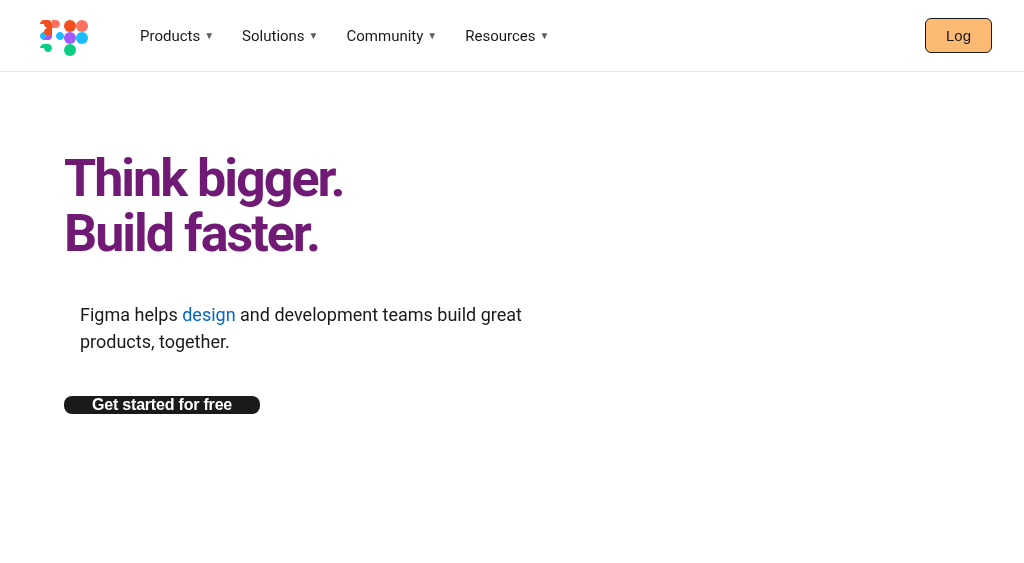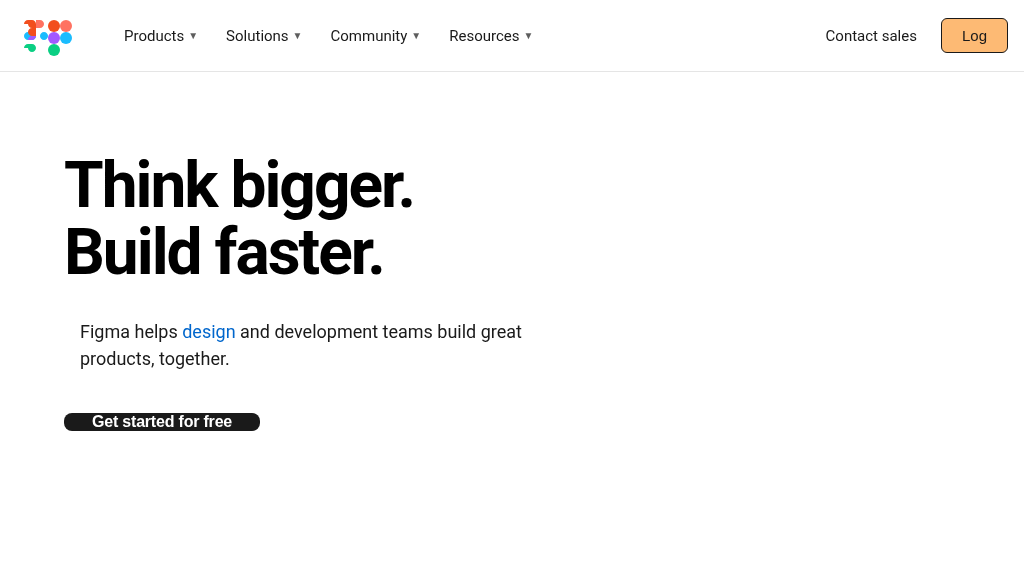--- a/index.html
+++ b/index.html
@@ -14,21 +14,21 @@
       color: #1a1a1a;
       width: 1024px;
       height: 563px;
       overflow: hidden;
     }
 
     
     .navbar {
       display: flex;
       align-items: center;
-      padding: 0 16px;
+      padding: 0 32px;
       height: 72px;
       border-bottom: 1px solid #e5e5e5;
       position: relative;
     }
 
     .nav-logo {
       display: flex;
       align-items: center;
       margin-right: 32px;
       flex-shrink: 0;
@@ -92,26 +92,26 @@
       font-weight: 500;
     }
 
     
     .hero {
       padding: 80px 32px 0 64px;
       max-width: 640px;
     }
 
     .hero-headline {
-      font-size: 64px;
+      font-size: 52px;
       font-weight: 700;
       line-height: 1.05;
       letter-spacing: -2px;
-      color: #000000;
-      margin-bottom: 32px;
+      color: #701a75;
+      margin-bottom: 40px;
     }
 
     .hero-subheadline {
       font-size: 18px;
       font-weight: 400;
       line-height: 1.5;
       color: #1a1a1a;
       margin-bottom: 40px;
       max-width: 480px;
       margin-left: 16px;
@@ -180,21 +180,20 @@
       <span>Community</span>
       <span class="chevron">▼</span>
     </a>
     <a class="nav-item">
       <span>Resources</span>
       <span class="chevron">▼</span>
     </a>
   </div>
 
   <div class="nav-right">
-    <span class="contact-sales">Contact sales</span>
     <button class="login-btn">Log</button>
   </div>
 </nav>
 
 <section class="hero">
   <h1 class="hero-headline">
     <span>Think bigger.</span><br>
     <span>Build faster.</span>
   </h1>
   <p class="hero-subheadline">

